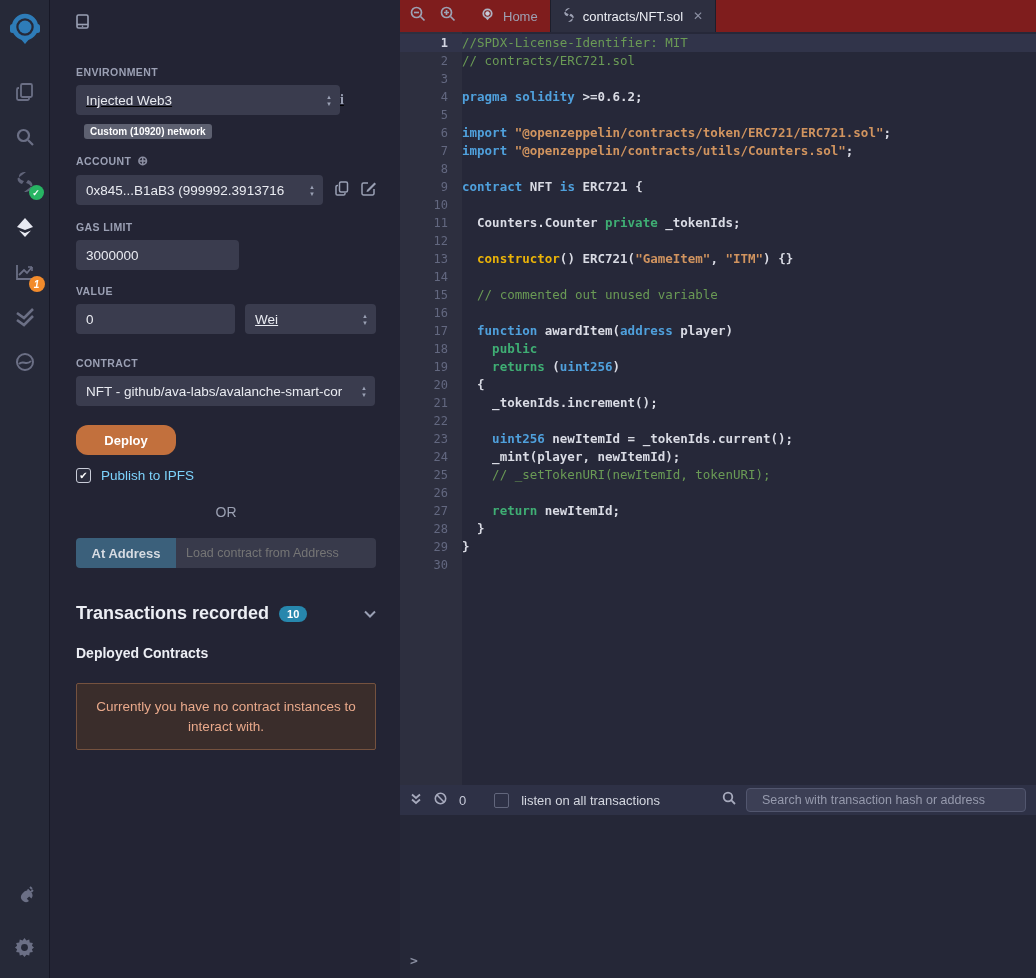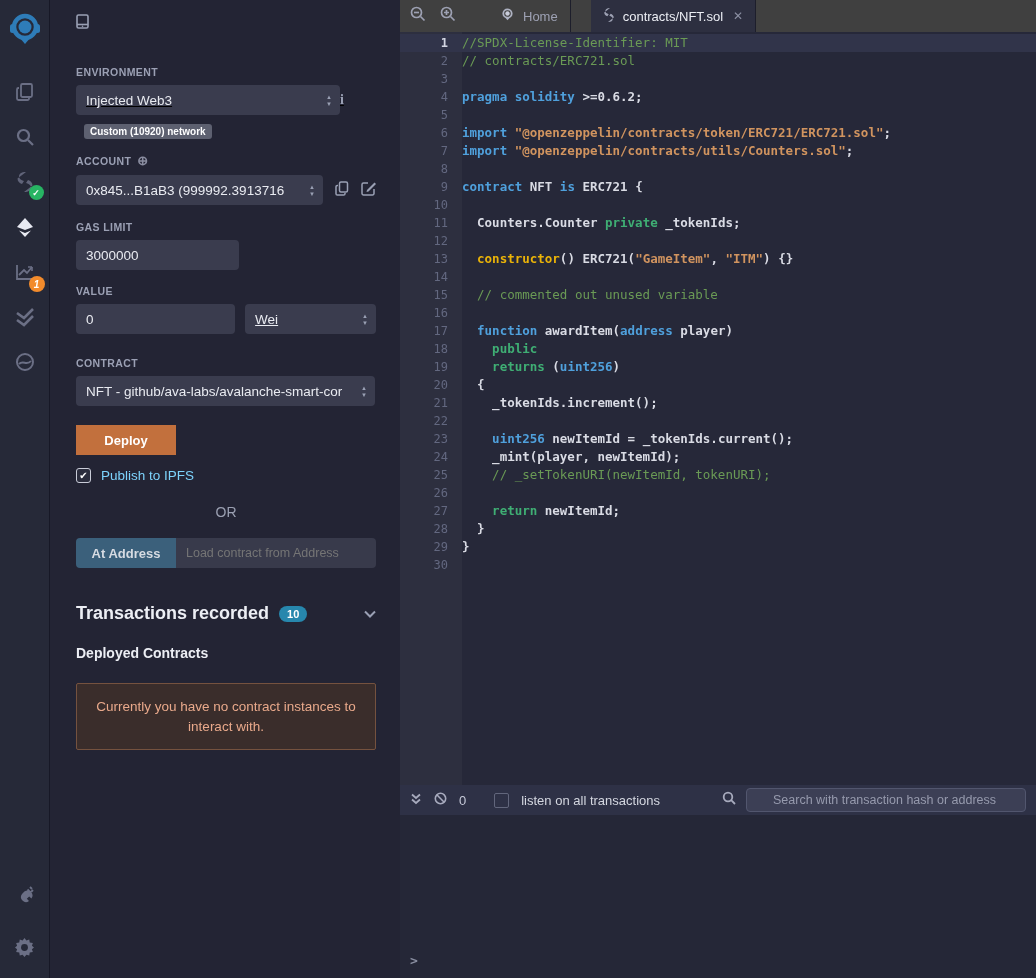--- a/index.html
+++ b/index.html
@@ -30,41 +30,41 @@
   .seclabel { color:#9ba0b4; font-size:10.5px; font-weight:bold; letter-spacing:.4px;
     display:flex; align-items:center; gap:6px; }
   .fld { background:#3a3c4e; border-radius:4px; height:30px; display:flex; align-items:center;
     padding:0 10px; color:#e9ebf1; font-size:13.5px; position:relative; white-space:nowrap; overflow:hidden; }
   .stepper { position:absolute; right:8px; top:0; bottom:0; display:flex; flex-direction:column;
     justify-content:center; gap:1px; color:#9aa0b4; font-size:6px; line-height:6px; }
   .net-badge { display:inline-block; background:#5d6070; color:#fdfdfe; font-size:10px;
     font-weight:bold; border-radius:3px; padding:2px 6px; margin-top:9px; margin-left:8px; }
   .icon-gray { color:#9aa0b4; }
   .row { display:flex; align-items:center; }
-  .btn-deploy { width:100px; height:30px; border:none; border-radius:0; color:#fff;
+  .btn-deploy { width:100px; height:30px; border:none; border-radius:12px; color:#fff;
     font-weight:bold; font-size:13px; font-family:inherit; cursor:pointer; }
   .chk { width:15px; height:15px; border:1px solid #c9ccd8; border-radius:3px; background:#2b2d3d;
     display:flex; align-items:center; justify-content:center; color:#fff; font-size:10px; }
   .or { text-align:center; color:#9ba0b2; font-size:14px; }
   .ataddr-btn { width:100px; height:30px; border:none; border-radius:4px 0 0 4px; color:#d6dbe2;
     font-weight:bold; font-size:13px; font-family:inherit; cursor:pointer; }
   .ataddr-input { flex:1; height:30px; background:#383a4b; border:none; border-radius:0 4px 4px 0;
     color:#7d8093; font-size:12.5px; padding:0 10px; font-family:inherit; }
   .txrec-row { display:flex; align-items:center; }
   .txrec-label { color:#eceef4; font-size:18px; font-weight:bold; }
   .pill { background:#2787ad; color:#fff; font-size:11px; font-weight:bold; border-radius:9px;
     padding:2px 8px; margin-left:10px; }
   .chev { margin-left:auto; color:#9aa0b4; font-size:11px; }
   .deployed { color:#eceef4; font-size:14px; font-weight:bold; }
   .warnbox { border:1px solid #75523f; background:#3a2d2b; border-radius:2px; padding:13px 18px;
     text-align:center; font-size:13.5px; line-height:1.45; }
 
   
   .editorcol { flex:1; display:flex; flex-direction:column; background:#262839; min-width:0; }
-  .tabbar { height:32px; background:#404040; display:flex; align-items:stretch; flex:none;gap:20px; }
+  .tabbar { height:32px; background:#7f1d1d; display:flex; align-items:stretch; flex:none; }
   .zoombtns { display:flex; align-items:center; gap:14px; padding:0 12px 0 10px; color:#9da1b3; }
   .tab { display:flex; align-items:center; gap:8px; padding:0 12px; color:#9da1b3; font-size:13px;
     border-right:1px solid #1d1e2b; cursor:pointer; }
   .tab.active { background:#2d2f40; color:#eceef4; }
   .tab .close { font-size:12px; color:#8b8fa2; margin-left:2px; }
   .codearea { flex:1; position:relative; overflow:hidden; background:#262839; }
   .gutter-bg { position:absolute; left:0; top:0; bottom:0; width:62px; background:#2d2f3f; }
   .code-lines { position:relative; padding-top:2px; }
   .code-row { display:flex; height:18px; line-height:18px; font-family:"DejaVu Sans Mono", monospace;
     font-size:12.5px; }
@@ -81,21 +81,21 @@
   .tok-pk { color:#eab308;margin-top:32px; }
 
   
   .termbar { height:30px; background:#2e3146; display:flex; align-items:center; flex:none;
     padding:0 10px; gap:12px; color:#a7aabd; }
   .termbar .count { color:#c7cad9; font-size:13px; }
   .term-chk { width:15px; height:15px; border:1px solid #62667c; border-radius:2px; background:transparent; }
   .term-label { color:#d4d7e0; font-size:13px; margin-left:0px; }
   .term-search { margin-left:auto; display:flex; align-items:center; gap:10px; }
   .term-input { width:280px; height:24px; background:#3c3f55; border:1px solid #52566e;
-    border-radius:4px; color:#cfd2de; font-size:12.5px; padding:0 26px; font-family:inherit; }
+    border-radius:4px; color:#cfd2de; font-size:12.5px; padding:0 15px; font-family:inherit; }
   .term-input::placeholder { color:#969aad; }
   .termbody { flex:none; height:163px; background:#252737; position:relative; }
   .prompt { position:absolute; left:10px; bottom:10px; color:#8a8ea1; font-weight:bold;
     font-family:"DejaVu Sans Mono", monospace; font-size:13px; }
 
   svg { overflow:visible; }
 </style>
 </head>
 <body>
 

